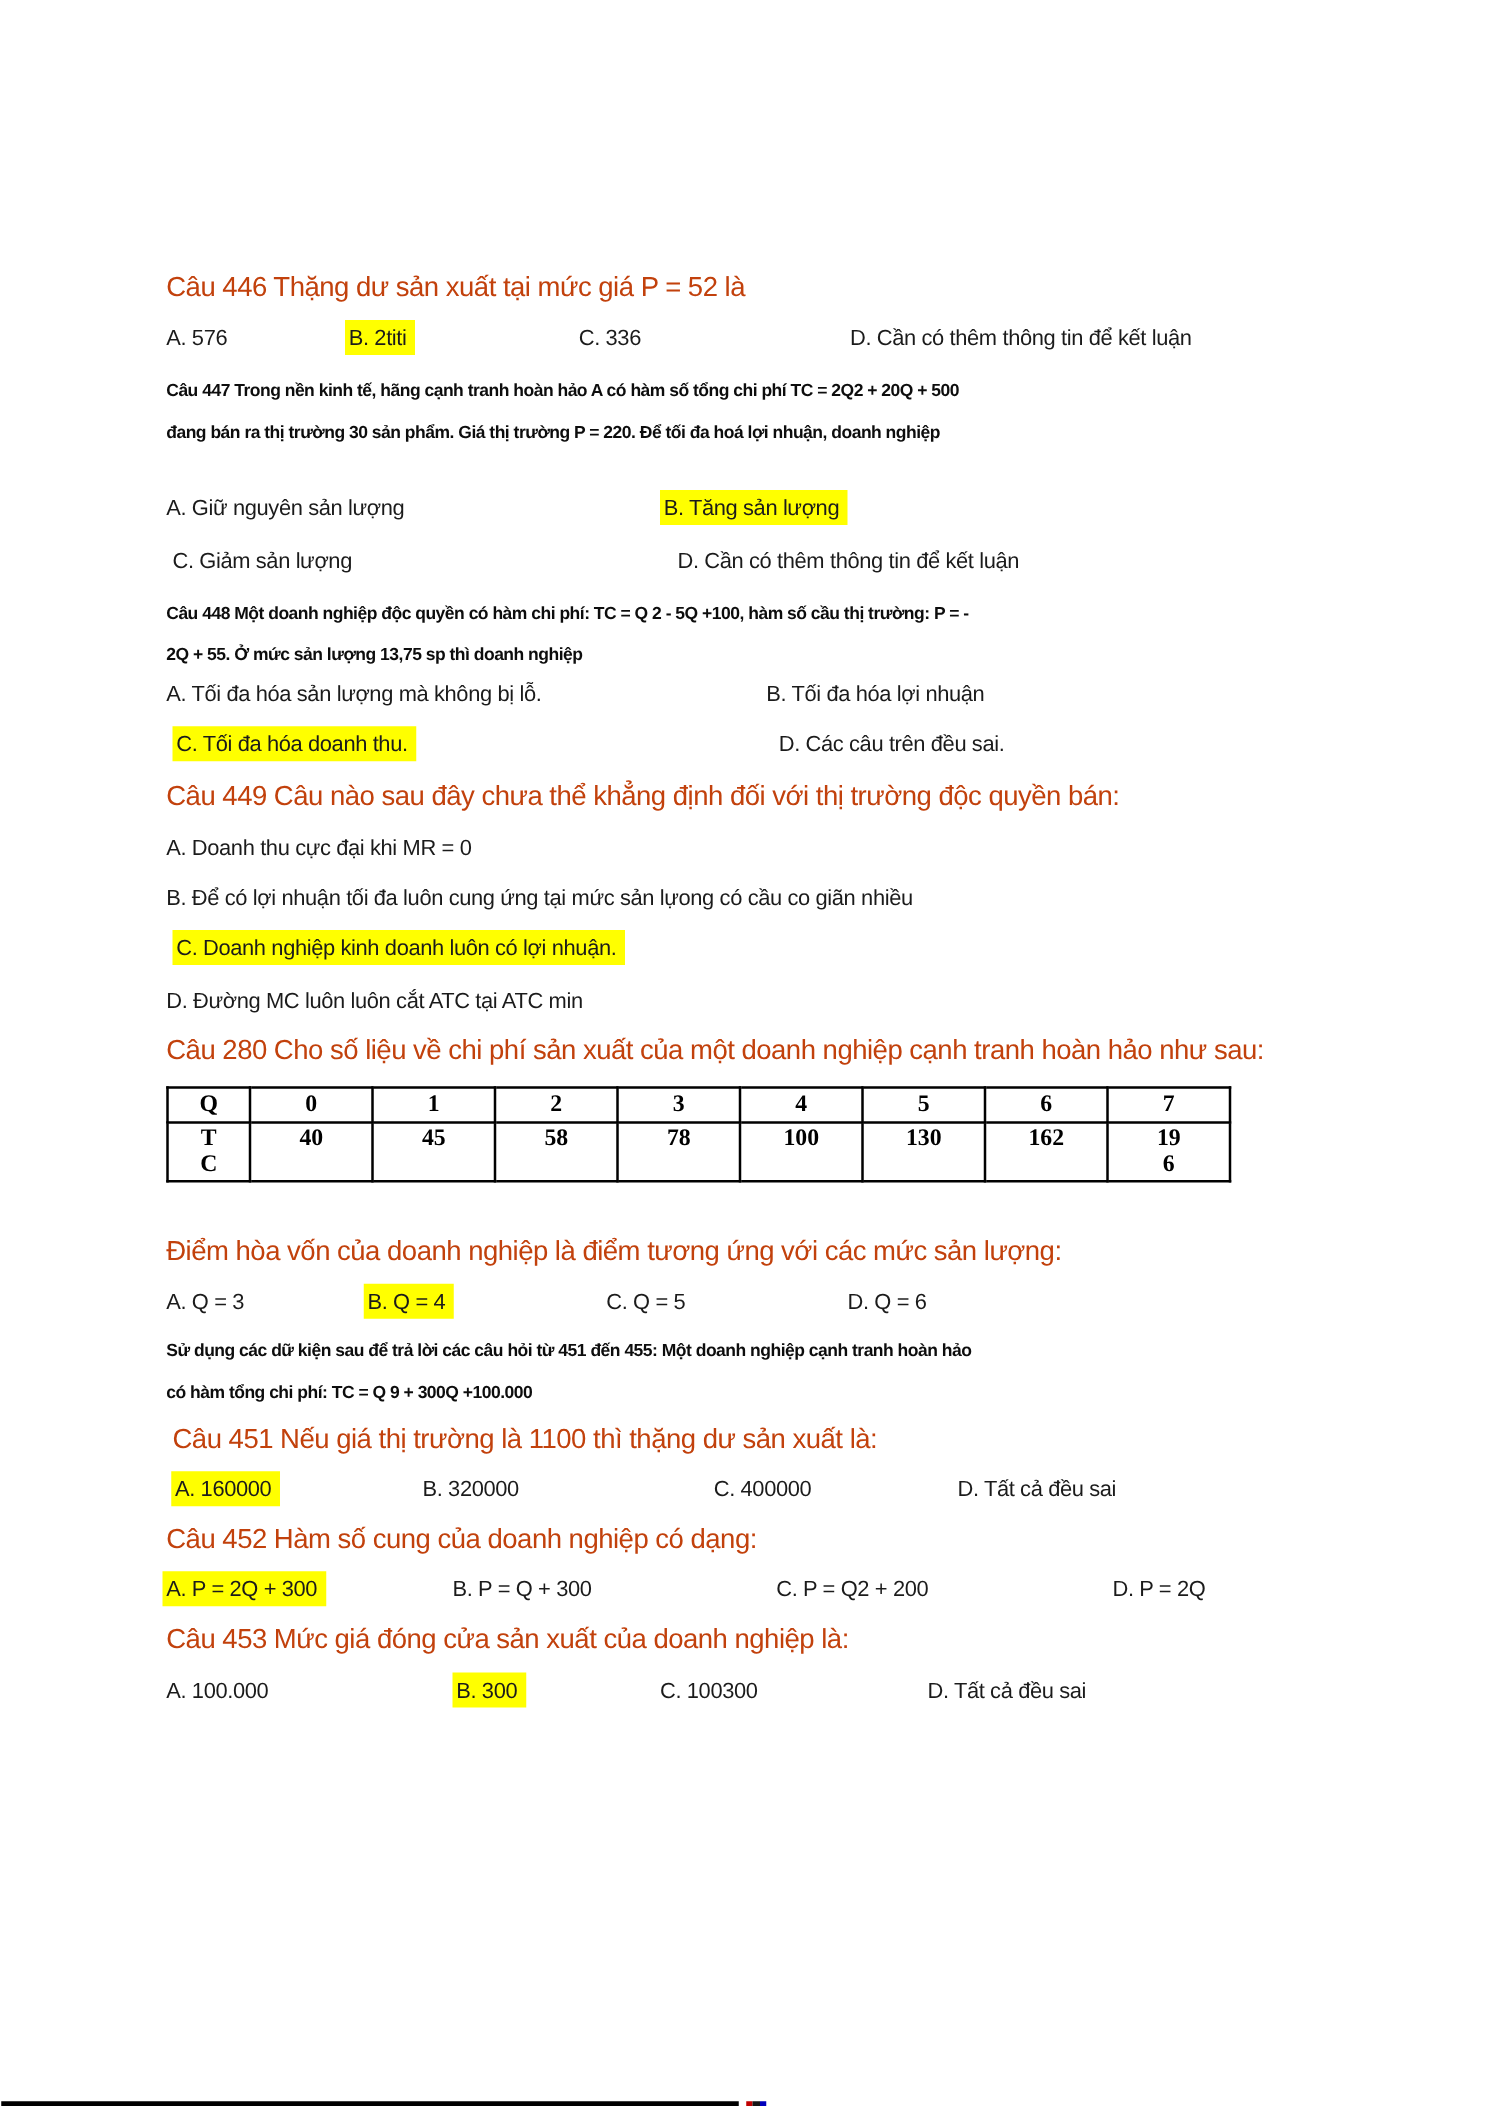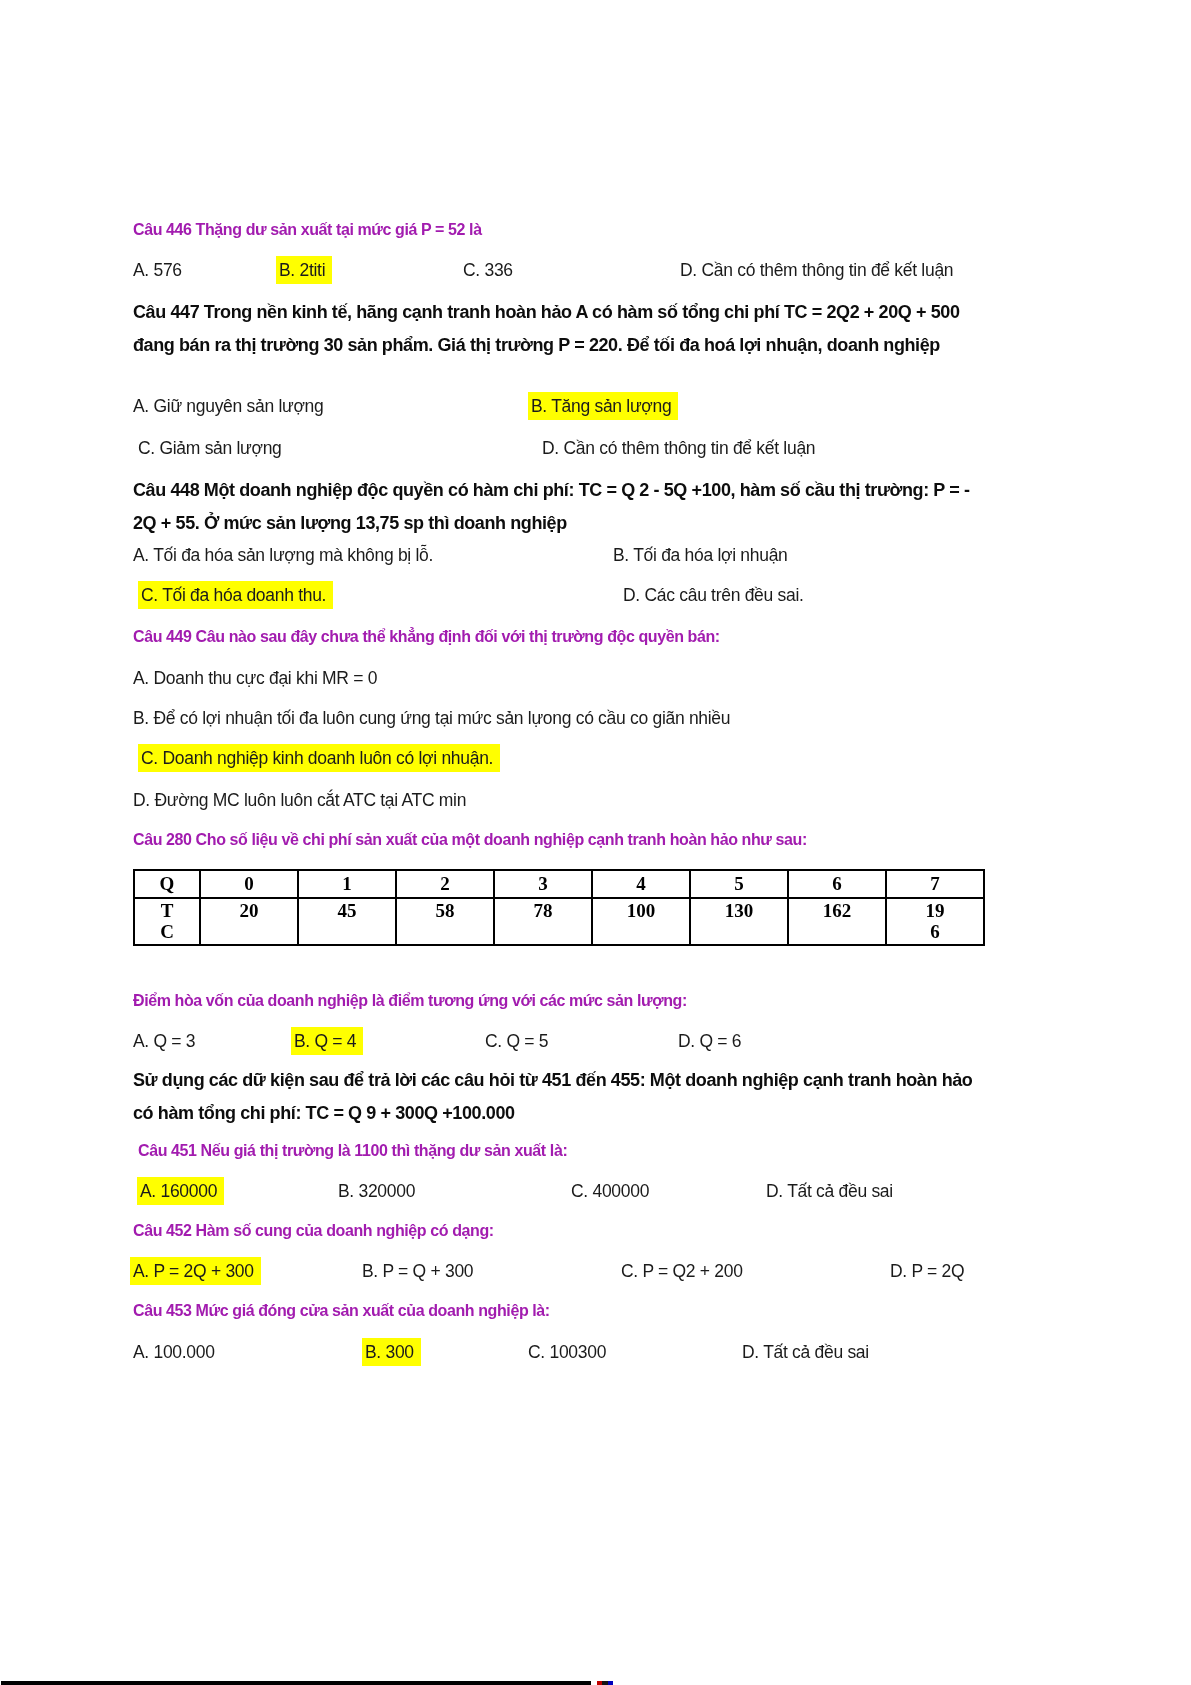--- a/index.html
+++ b/index.html
@@ -1,25 +1,25 @@
 <!DOCTYPE html>
 <html><head>
 <meta charset="utf-8">
 <style>
   html,body{margin:0;padding:0;background:#fff;}
   .page{
     position:relative;width:1191px;height:1685px;background:#ffffff;
     font-family:"Liberation Sans",sans-serif;color:#151515;overflow:hidden;
   }
   .q-head{
-    position:absolute;left:133px;font-weight:700;font-size:16px;
-    letter-spacing:-0.4px;line-height:28px;white-space:nowrap;color:#a21caf;
+    position:absolute;left:133px;font-weight:400;font-size:22px;
+    letter-spacing:-0.4px;line-height:28px;white-space:nowrap;color:#c2410c;
   }
   .q-head-multi{
-    position:absolute;left:133px;font-weight:700;font-size:18px;
+    position:absolute;left:133px;font-weight:700;font-size:14px;
     letter-spacing:-0.4px;line-height:33px;color:#0d0d0d;
   }
   .q-head-multi div{white-space:nowrap;}
   .opt-row{position:absolute;left:133px;width:1030px;height:28px;}
   .opt{
     position:absolute;top:0;font-size:17.5px;letter-spacing:-0.3px;
     line-height:28px;white-space:nowrap;color:#1b1b1b;
   }
   .hl{background:#ffff00;padding:0 7px 0 3px;}
   .cost-table{
@@ -103,21 +103,21 @@
       <td class="cn">1</td>
       <td class="cn">2</td>
       <td class="cn">3</td>
       <td class="cn">4</td>
       <td class="cn">5</td>
       <td class="cn">6</td>
       <td class="cn">7</td>
     </tr>
     <tr class="r1">
       <td class="c0"><span class="wrap-tc">TC</span></td>
-      <td class="cn">20</td>
+      <td class="cn">40</td>
       <td class="cn">45</td>
       <td class="cn">58</td>
       <td class="cn">78</td>
       <td class="cn">100</td>
       <td class="cn">130</td>
       <td class="cn">162</td>
       <td class="cn"><span class="wrap-last">196</span></td>
     </tr>
   </tbody>
     </table>

